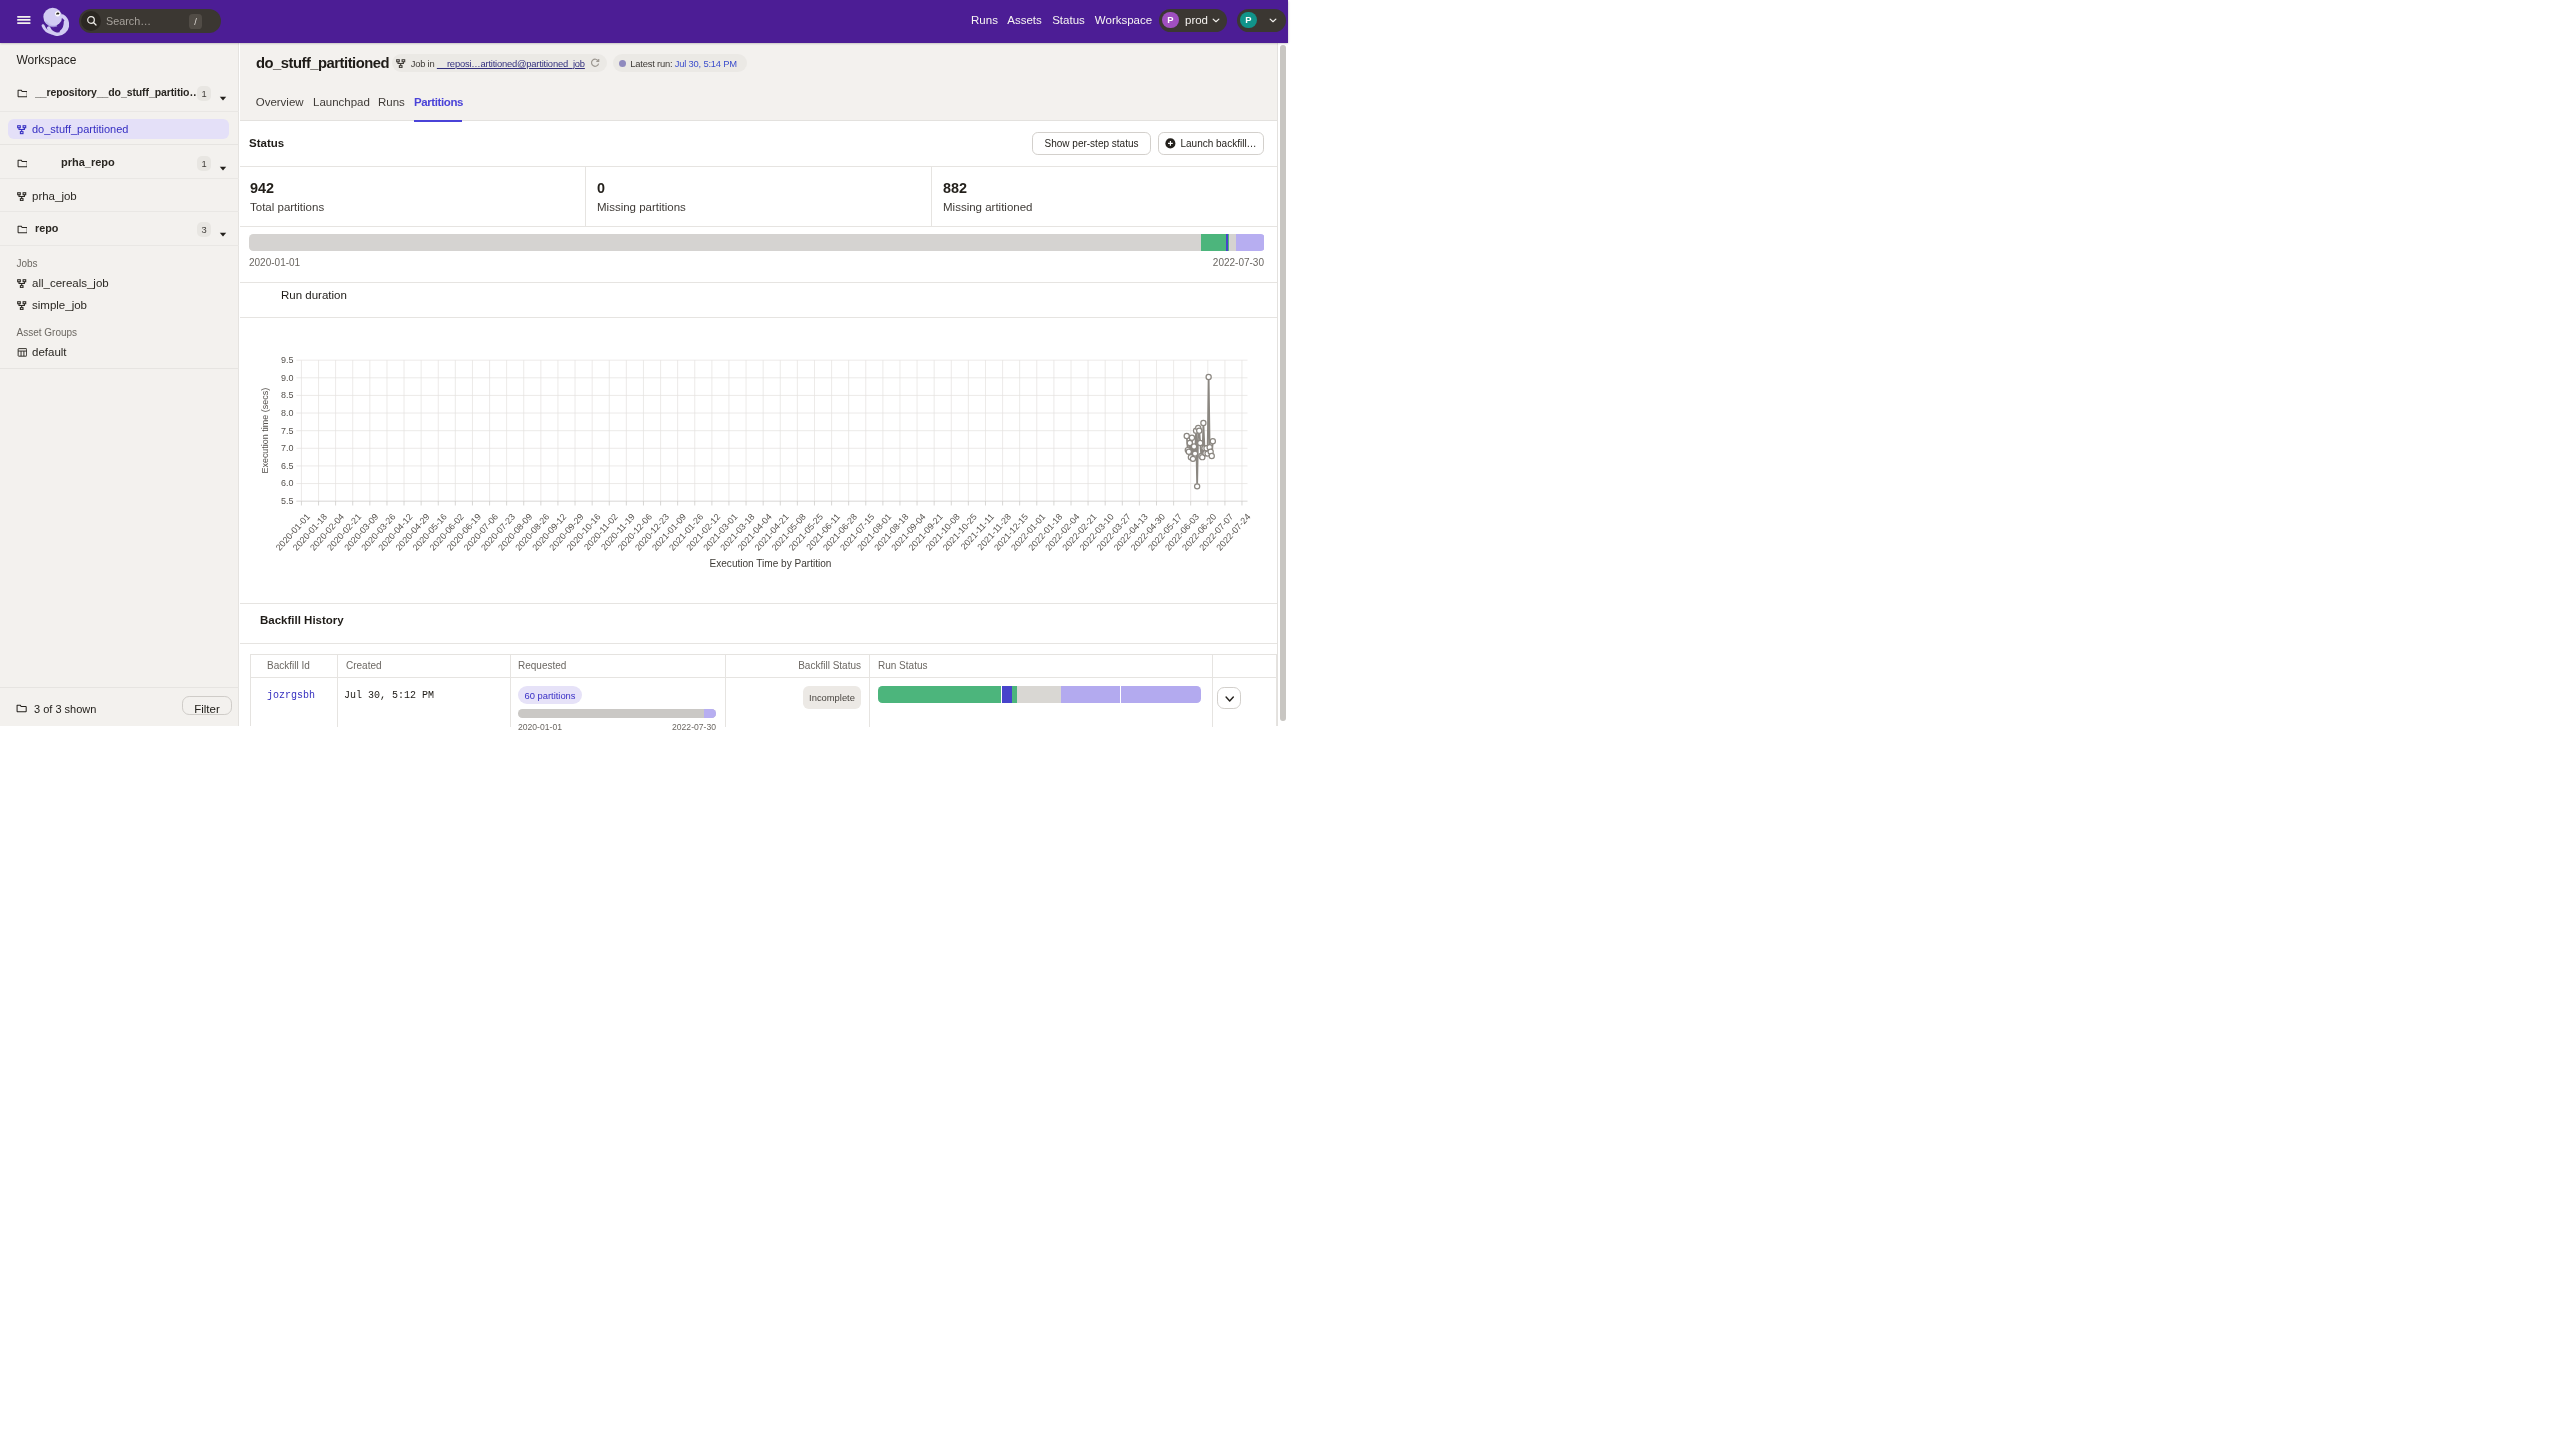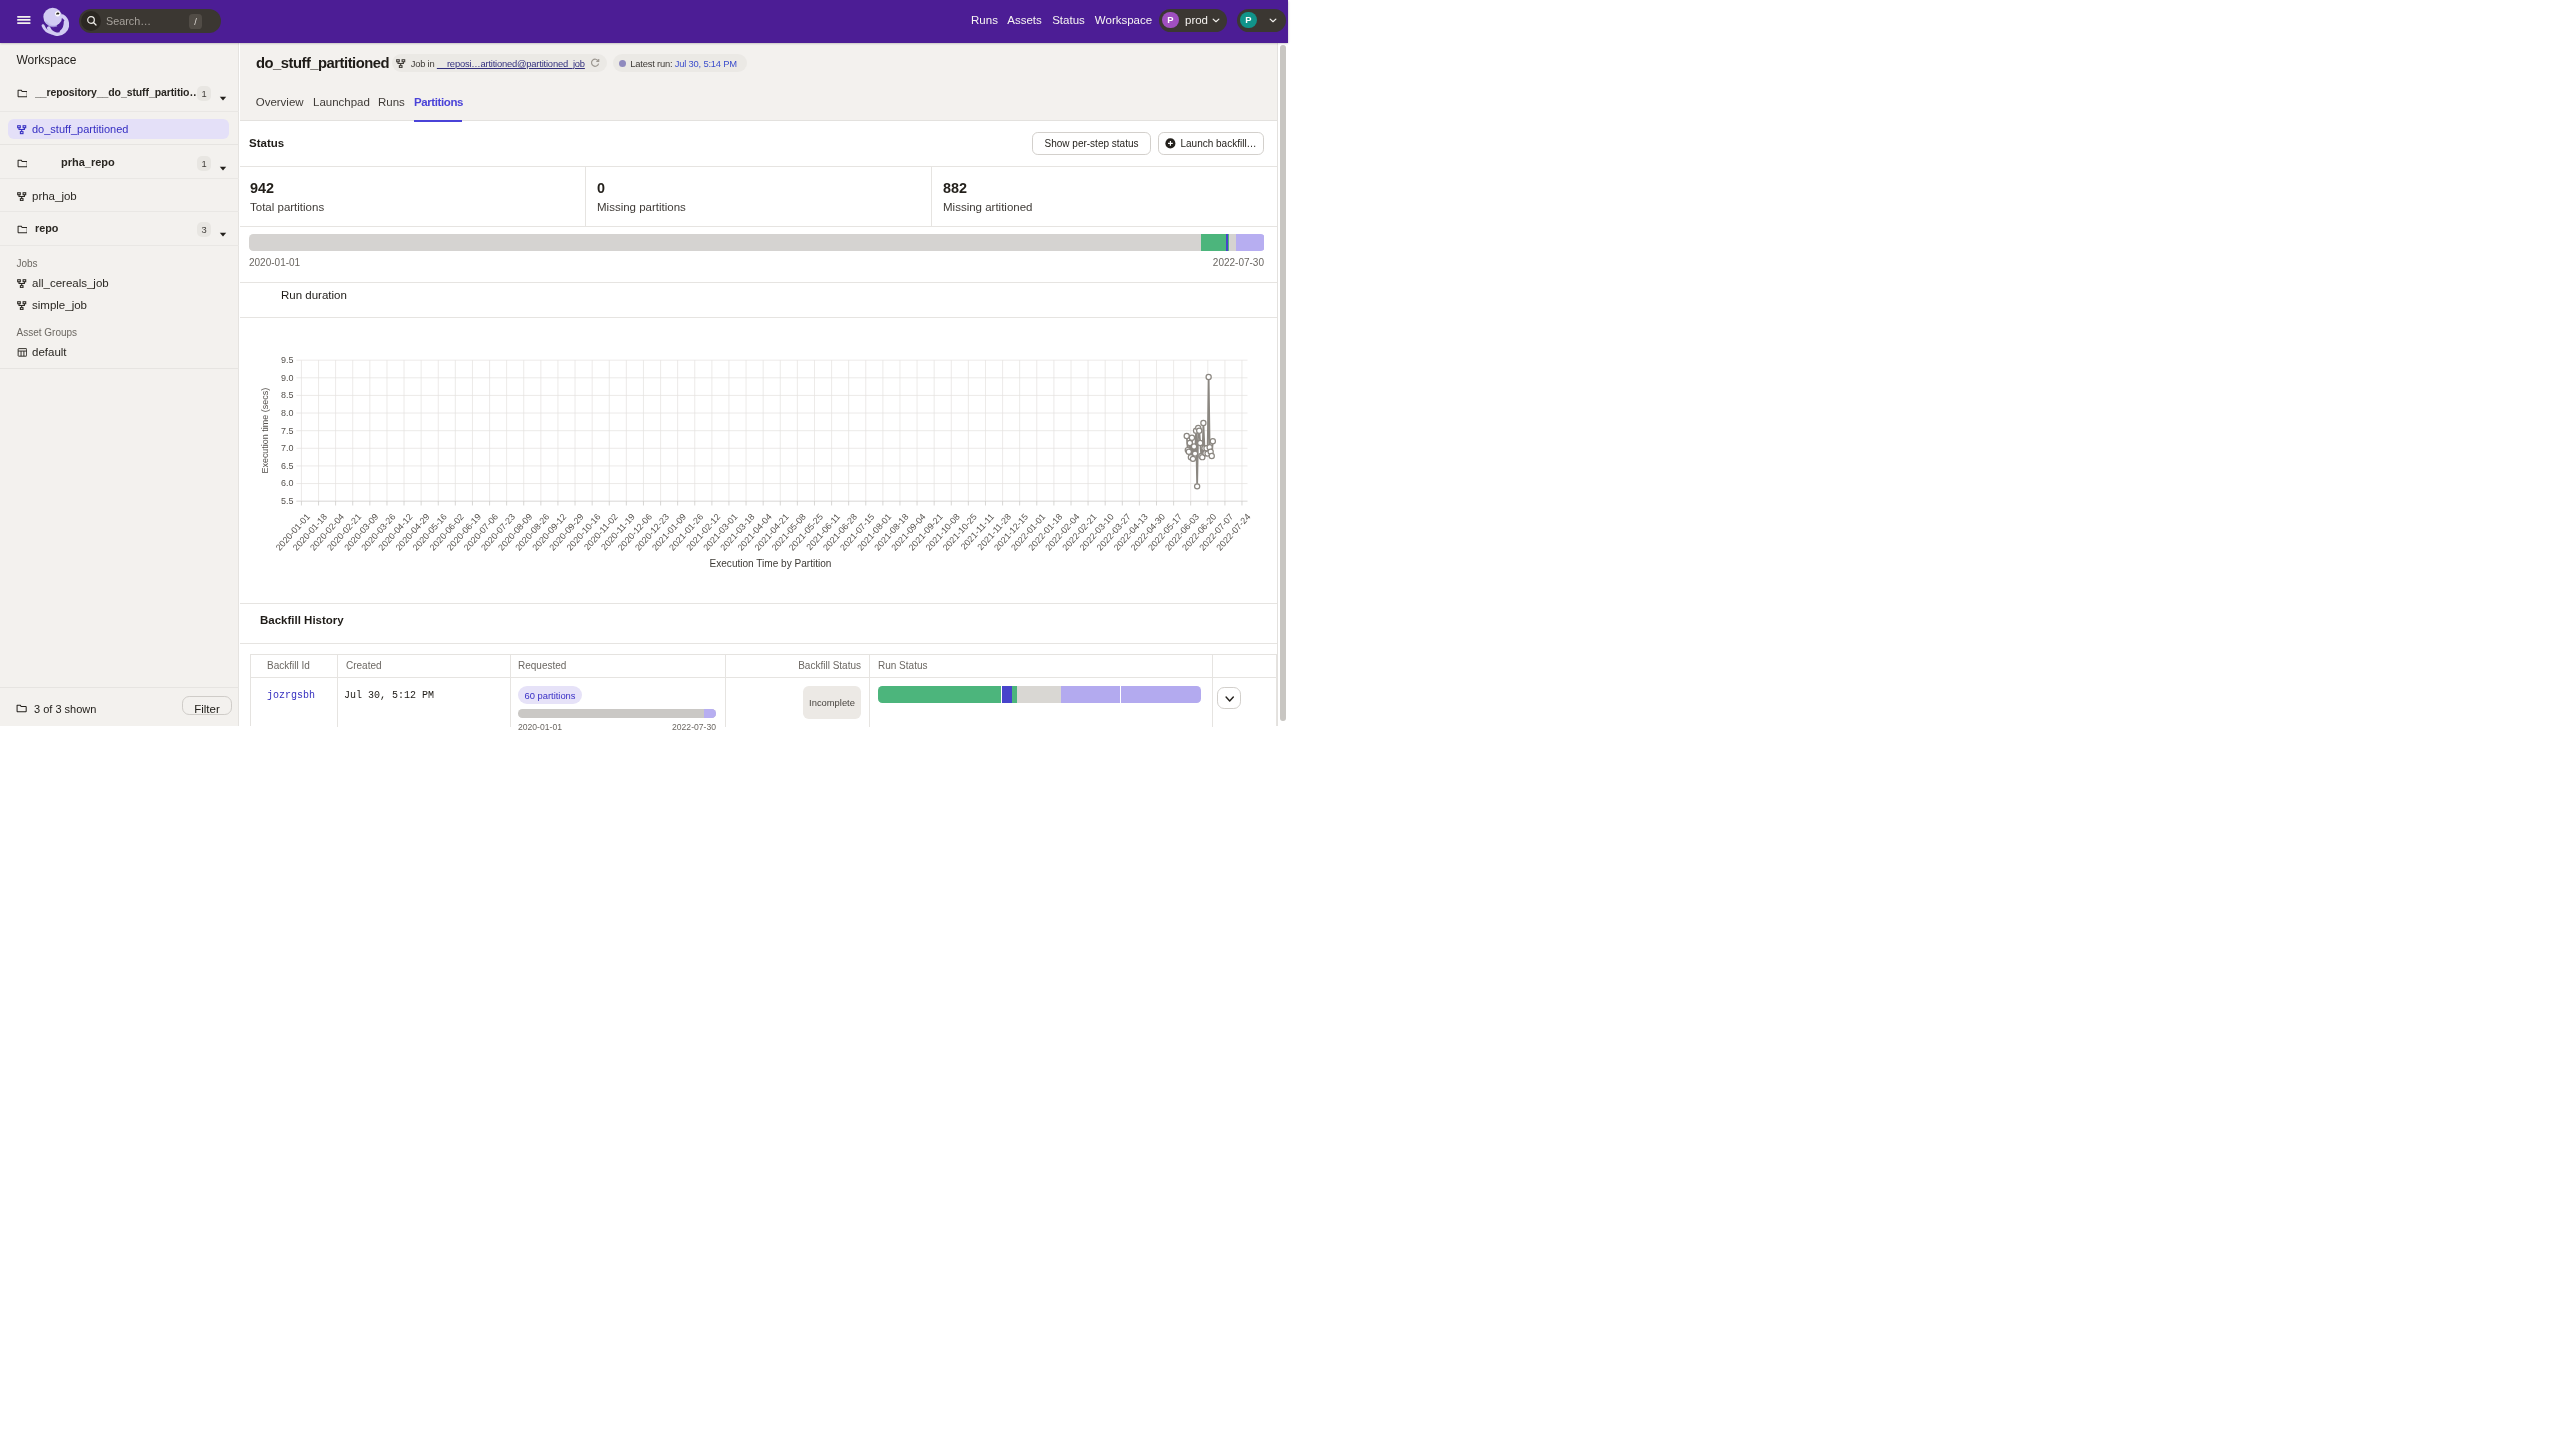--- a/index.html
+++ b/index.html
@@ -460,21 +460,21 @@
   <div class="abs" style="left:627px;top:5px;font-size:10px;color:#6c6863;">Run Status</div>
 
   <div class="abs" style="left:16px;top:35px;font-family:'Liberation Mono',monospace;font-size:10px;color:#352fbf;">jozrgsbh</div>
   <div class="abs" style="left:93px;top:35px;font-family:'Liberation Mono',monospace;font-size:10px;color:#23201b;">Jul 30, 5:12 PM</div>
   <div class="tag" style="left:267px;top:31px;width:64px;height:18.4px;border-radius:9.4px;background:#e6e2f8;font-size:9.4px;color:#392fc5;">60 partitions</div>
   <div class="abs" style="left:267px;top:54px;width:198px;height:8.6px;border-radius:4.3px;overflow:hidden;background:#cac8c5;">
     <div class="abs" style="left:186px;top:0;width:12px;height:8.6px;background:#b7aef1;"></div>
   </div>
   <div class="abs" style="left:267px;top:67px;font-size:8.6px;color:#6b6762;">2020-01-01</div>
   <div class="abs" style="left:407px;top:67px;width:58px;text-align:right;font-size:8.6px;color:#6b6762;">2022-07-30</div>
-  <div class="tag" style="left:552px;top:31px;width:58px;height:33px;border-radius:5.8px;background:#ece9e5;font-size:9.4px;color:#494540;">Incomplete</div>
+  <div class="tag" style="left:552px;top:31px;width:58px;height:23px;border-radius:5.8px;background:#ece9e5;font-size:9.4px;color:#494540;">Incomplete</div>
 
   <div class="abs" style="left:627px;top:31px;width:323px;height:17px;border-radius:4.3px;overflow:hidden;">
     <div class="abs" style="left:0;top:0;width:81px;height:17px;background:#4cb57c;"></div>
     <div class="abs" style="left:81px;top:0;width:42px;height:17px;background:#4cb57c;"></div>
     <div class="abs" style="left:124px;top:0;width:10.4px;height:17px;background:#4744cb;"></div>
     <div class="abs" style="left:134px;top:0;width:5.4px;height:17px;background:#4cb57c;"></div>
     <div class="abs" style="left:139px;top:0;width:44px;height:17px;background:#d9d7d3;"></div>
     <div class="abs" style="left:183px;top:0;width:59px;height:17px;background:#b3aaef;"></div>
     <div class="abs" style="left:243px;top:0;width:80px;height:17px;background:#b3aaef;"></div>
   </div>

